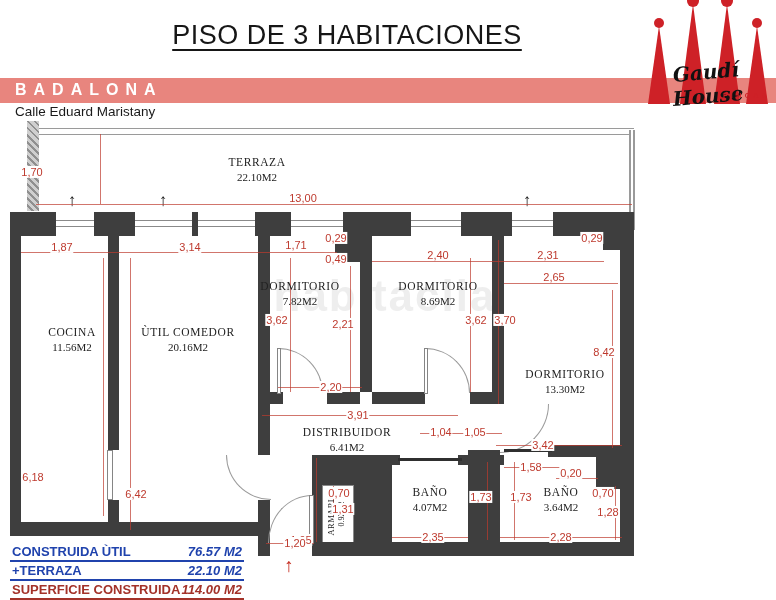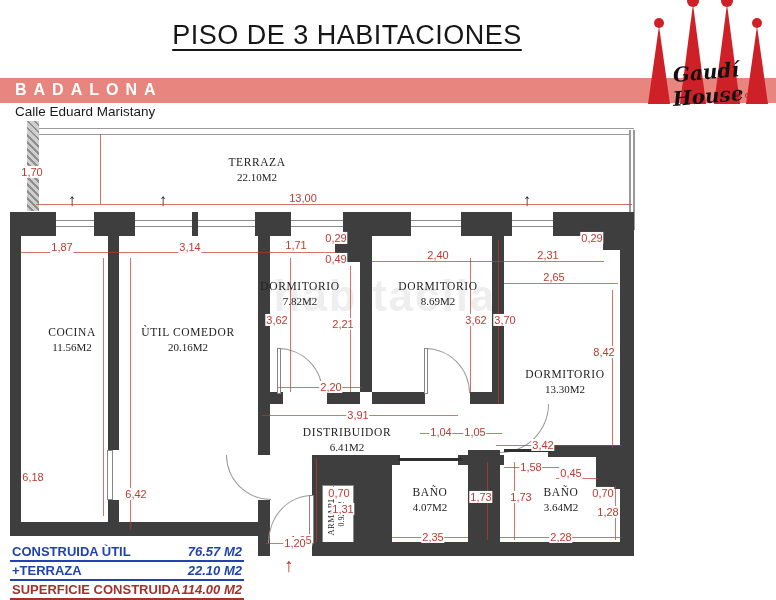--- a/index.html
+++ b/index.html
@@ -236,21 +236,21 @@
       <span class="dim" style="left: 505px; top: 320px;">3,70</span>
       <span class="dim" style="left: 604px; top: 352px;">8,42</span>
       <span class="dim" style="left: 33px; top: 477px;">6,18</span>
       <span class="dim" style="left: 136px; top: 494px;">6,42</span>
       <span class="dim" style="left: 331px; top: 387px;">2,20</span>
       <span class="dim" style="left: 358px; top: 415px;">3,91</span>
       <span class="dim" style="left: 441px; top: 432px;">1,04</span>
       <span class="dim" style="left: 475px; top: 432px;">1,05</span>
       <span class="dim" style="left: 543px; top: 445px;">3,42</span>
       <span class="dim" style="left: 531px; top: 467px;">1,58</span>
-      <span class="dim" style="left: 571px; top: 473px;">0,45</span>
+      <span class="dim" style="left: 571px; top: 473px;">0,20</span>
       <span class="dim" style="left: 301px; top: 500px; margin-top: 40px;">1,95</span>
       <span class="dim" style="left: 339px; top: 493px;">0,70</span>
       <span class="dim" style="left: 343px; top: 509px;">1,31</span>
       <span class="dim" style="left: 295px; top: 543px;">1,20</span>
       <span class="dim" style="left: 481px; top: 497px;">1,73</span>
       <span class="dim" style="left: 433px; top: 537px;">2,35</span>
       <span class="dim" style="left: 521px; top: 497px;">1,73</span>
       <span class="dim" style="left: 603px; top: 493px;">0,70</span>
       <span class="dim" style="left: 608px; top: 512px;">1,28</span>
       <span class="dim" style="left: 561px; top: 537px;">2,28</span>

